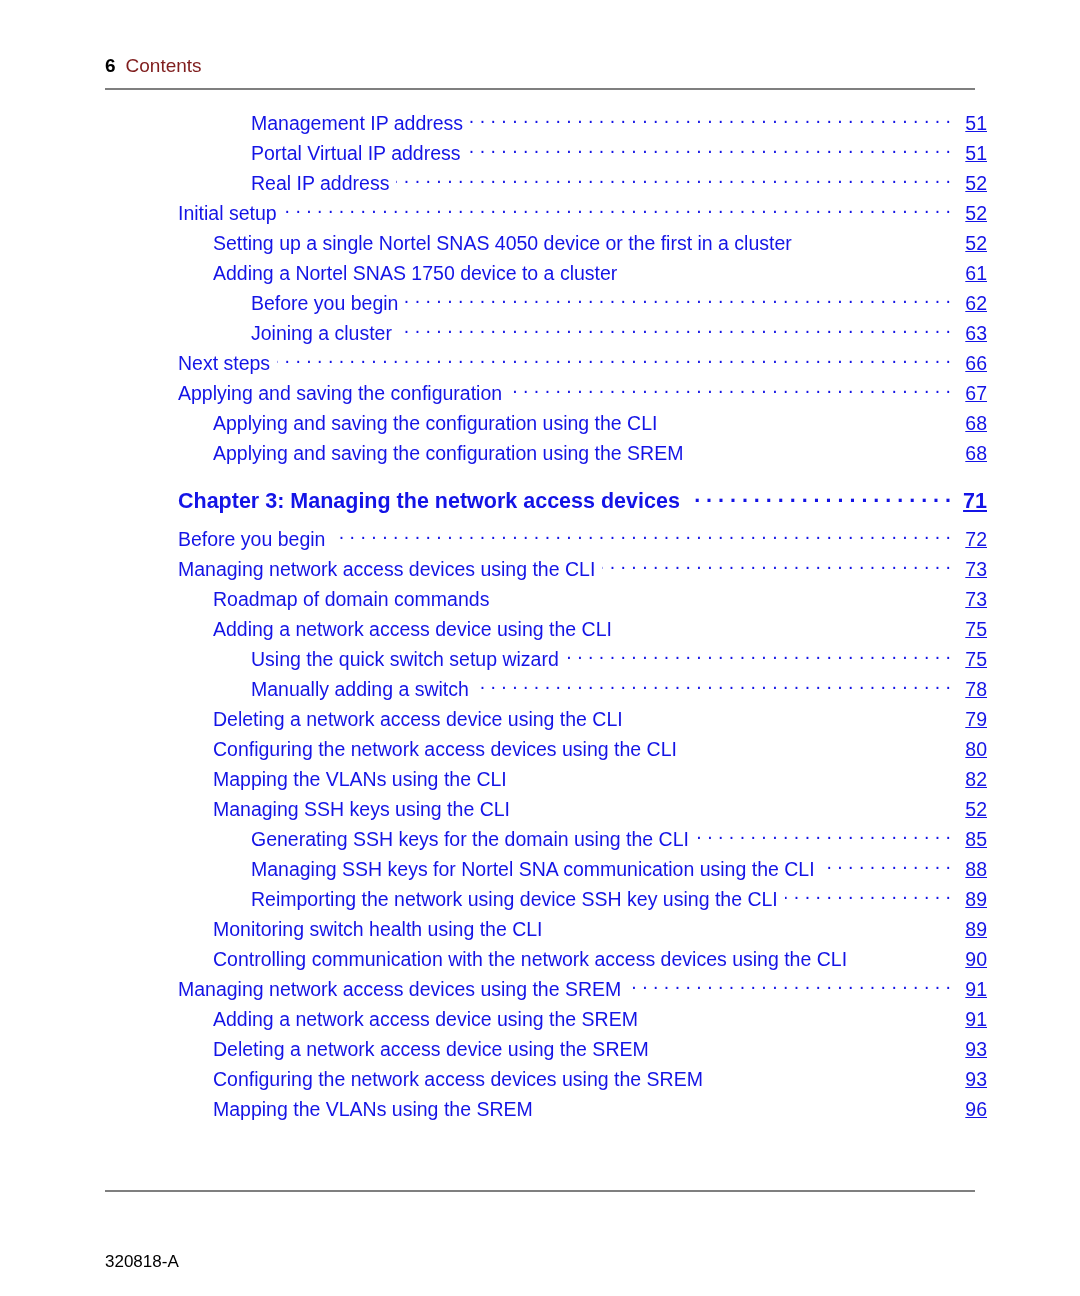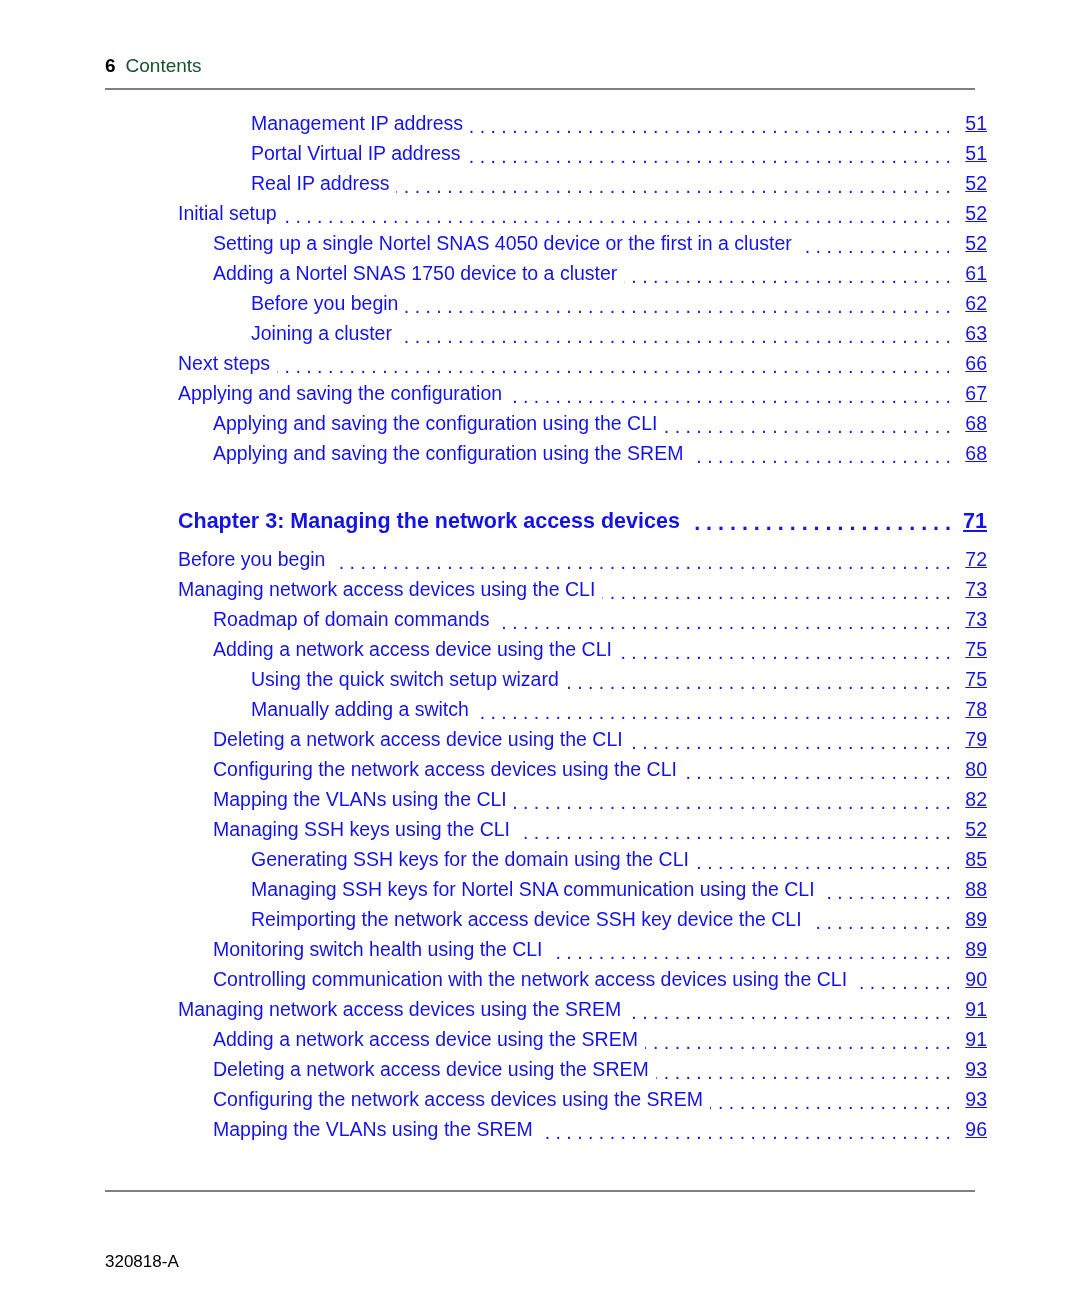--- a/index.html
+++ b/index.html
@@ -33,21 +33,21 @@
   }
   .header-folio {
     font-size: 19px;
     font-weight: bold;
     color: #000000;
     letter-spacing: 0px;
   }
   .header-title {
     font-size: 19px;
     font-weight: normal;
-    color: #14532d;
+    color: #7f1d1d;
   }
   .rule {
     position: absolute;
     left: 105px;
     width: 870px;
     height: 2px;
     background: #7f7f7f;
   }
   .rule-top { top: 88px; }
   .rule-bottom { top: 1190px; }
@@ -55,34 +55,34 @@
   
   .toc {
     position: absolute;
     left: 0;
     top: 108px;
     width: 1080px;
   }
 
   .toc-entry {
     display: flex;
-    align-items: flex-end;
+    align-items: flex-start;
     height: 30px;
     line-height: 30px;
     color: #1414e6;
     font-size: 19.5px;
     white-space: nowrap;
     box-sizing: border-box;
     padding-right: 125px; 
     position: relative;
   }
 
   
   .lvl1 { padding-left: 178px; }
-  .lvl2 { padding-left: 213px; }
+  .lvl2 { padding-left: 213px; flex-direction: column; }
   .lvl3 { padding-left: 251px; }
 
   .entry-title {
     flex: 0 0 auto;
     color: #1414e6;
   }
 
   .leader {
     flex: 1 1 auto;
     overflow: hidden;
@@ -117,21 +117,21 @@
     width: 32px;
     text-align: right;
     text-decoration: underline;
   }
 
   
   .toc-entry.chapter {
     font-weight: bold;
     font-size: 21.5px;
     height: 30px;
-    margin-top: 38px;
+    margin-top: 18px;
     margin-bottom: 8px;
   }
   .toc-entry.chapter .entry-title,
   .toc-entry.chapter .page-num { font-weight: bold; font-size: 21.5px; }
   .toc-entry.chapter .leader::before {
     font-weight: bold;
     font-size: 21.5px;
     letter-spacing: 0px;
   }
 
@@ -326,21 +326,21 @@
         </span>
       </div>
       <div class="toc-entry lvl3">
         <span class="entry-title">Managing SSH keys for Nortel SNA communication using the CLI</span>
         <span class="leader"></span>
         <span class="page-num">
           <span class="page-num-inner">88</span>
         </span>
       </div>
       <div class="toc-entry lvl3">
-        <span class="entry-title">Reimporting the network access device SSH key device the CLI</span>
+        <span class="entry-title">Reimporting the network using device SSH key using the CLI</span>
         <span class="leader"></span>
         <span class="page-num">
           <span class="page-num-inner">89</span>
         </span>
       </div>
       <div class="toc-entry lvl2">
         <span class="entry-title">Monitoring switch health using the CLI</span>
         <span class="leader"></span>
         <span class="page-num">
           <span class="page-num-inner">89</span>

